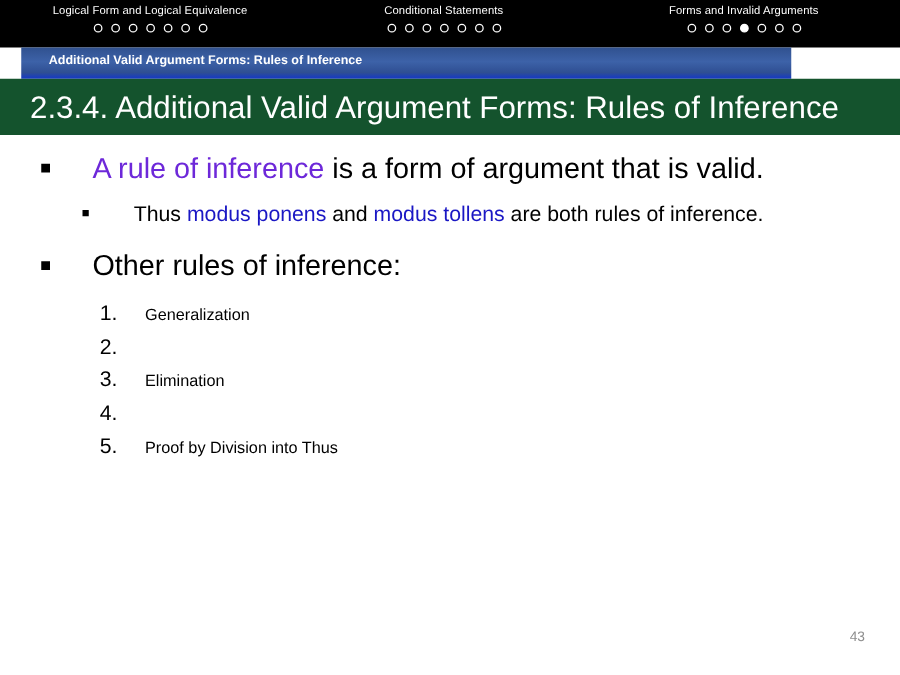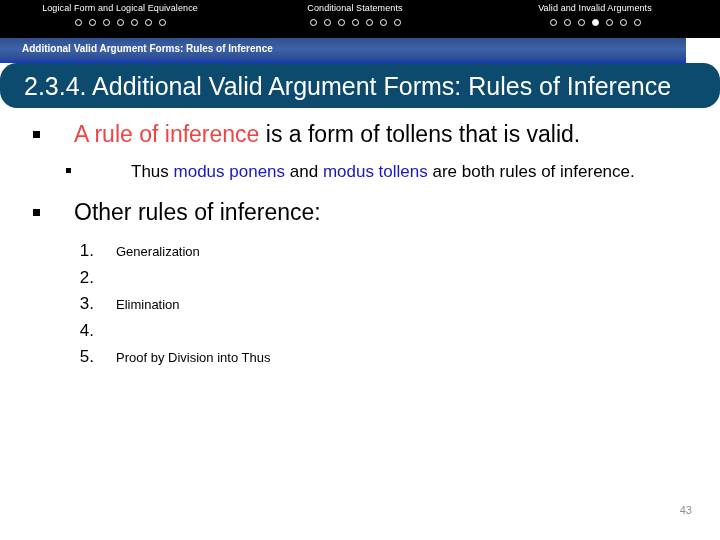--- a/index.html
+++ b/index.html
@@ -58,23 +58,23 @@
     background: transparent;
     box-sizing: border-box;
   }
   .nav-dot.filled {
     background: #ffffff;
   }
 
   
   .subband {
     position: absolute;
-    left: 0;
+    left: 17px;
     top: 38px;
-    width: 686px;
+    width: 616px;
     height: 25px;
     background: linear-gradient(to bottom, #30518f 0%, #3d62a8 45%, #2f4f93 80%, #1438c8 100%);
   }
   .subband-text {
     position: absolute;
     left: 22px;
     top: 5px;
     font-size: 10px;
     line-height: 12px;
     font-weight: bold;
@@ -82,24 +82,23 @@
     white-space: nowrap;
   }
 
   
   .title-banner {
     position: absolute;
     left: 0;
     top: 63px;
     width: 720px;
     height: 45px;
-    background: #0c4a6e;
+    background: #14532d;
     display: flex;
     align-items: center;
-    border-radius: 17px;
   }
   .title-banner-text {
     color: #ffffff;
     font-size: 25px;
     line-height: 28px;
     padding-left: 24px;
     white-space: nowrap;
     font-weight: normal;
   }
 
@@ -131,38 +130,37 @@
     line-height: 28px;
     color: #000000;
     margin-left: 34px;
   }
 
   .bullet-l2 {
     display: flex;
     align-items: flex-start;
     margin: 0;
     padding: 0 0 0 66px;
-    gap: 24px;
   }
   .bullet-l2 .marker {
     width: 5px;
     height: 5px;
     background: #000000;
     flex: 0 0 auto;
     margin-top: 8px;
   }
   .bullet-l2 .text {
     font-size: 17px;
     line-height: 24px;
     color: #000000;
     margin-left: 36px;
     max-width: 570px;
   }
 
-  .hl-red  { color: #ef4444; }
+  .hl-red  { color: #6d28d9; }
   .hl-blue { color: #1a17c4; }
 
   .numlist {
     margin: 0;
     padding: 0;
     list-style: none;
   }
   .numlist li {
     display: flex;
     align-items: baseline;
@@ -223,21 +221,21 @@
       <span class="nav-dot"></span>
       <span class="nav-dot"></span>
       <span class="nav-dot"></span>
       <span class="nav-dot"></span>
       <span class="nav-dot"></span>
       <span class="nav-dot"></span>
     </div>
   </div>
 
   <div class="nav-group nav-group-3">
-    <div class="nav-title">Valid and Invalid Arguments</div>
+    <div class="nav-title">Forms and Invalid Arguments</div>
     <div class="nav-dots">
       <span class="nav-dot"></span>
       <span class="nav-dot"></span>
       <span class="nav-dot"></span>
       <span class="nav-dot filled"></span>
       <span class="nav-dot"></span>
       <span class="nav-dot"></span>
       <span class="nav-dot"></span>
     </div>
   </div>
@@ -251,21 +249,21 @@
 <div class="title-banner">
   <div class="title-banner-text">2.3.4. Additional Valid Argument Forms: Rules of Inference</div>
 </div>
 
 <div class="body-area">
 
   <div class="spacer-a"></div>
 
   <div class="bullet-l1">
     <span class="marker"></span>
-    <span class="text"><span class="hl-red">A rule of inference</span><span> is a form of tollens that is valid.</span></span>
+    <span class="text"><span class="hl-red">A rule of inference</span><span> is a form of argument that is valid.</span></span>
   </div>
 
   <div class="spacer-b"></div>
 
   <div class="bullet-l2">
     <span class="marker"></span>
     <span class="text"><span>Thus </span><span class="hl-blue">modus ponens</span><span> and </span><span class="hl-blue">modus tollens</span><span> are both rules of inference.</span></span>
   </div>
 
   <div class="spacer-c"></div>

